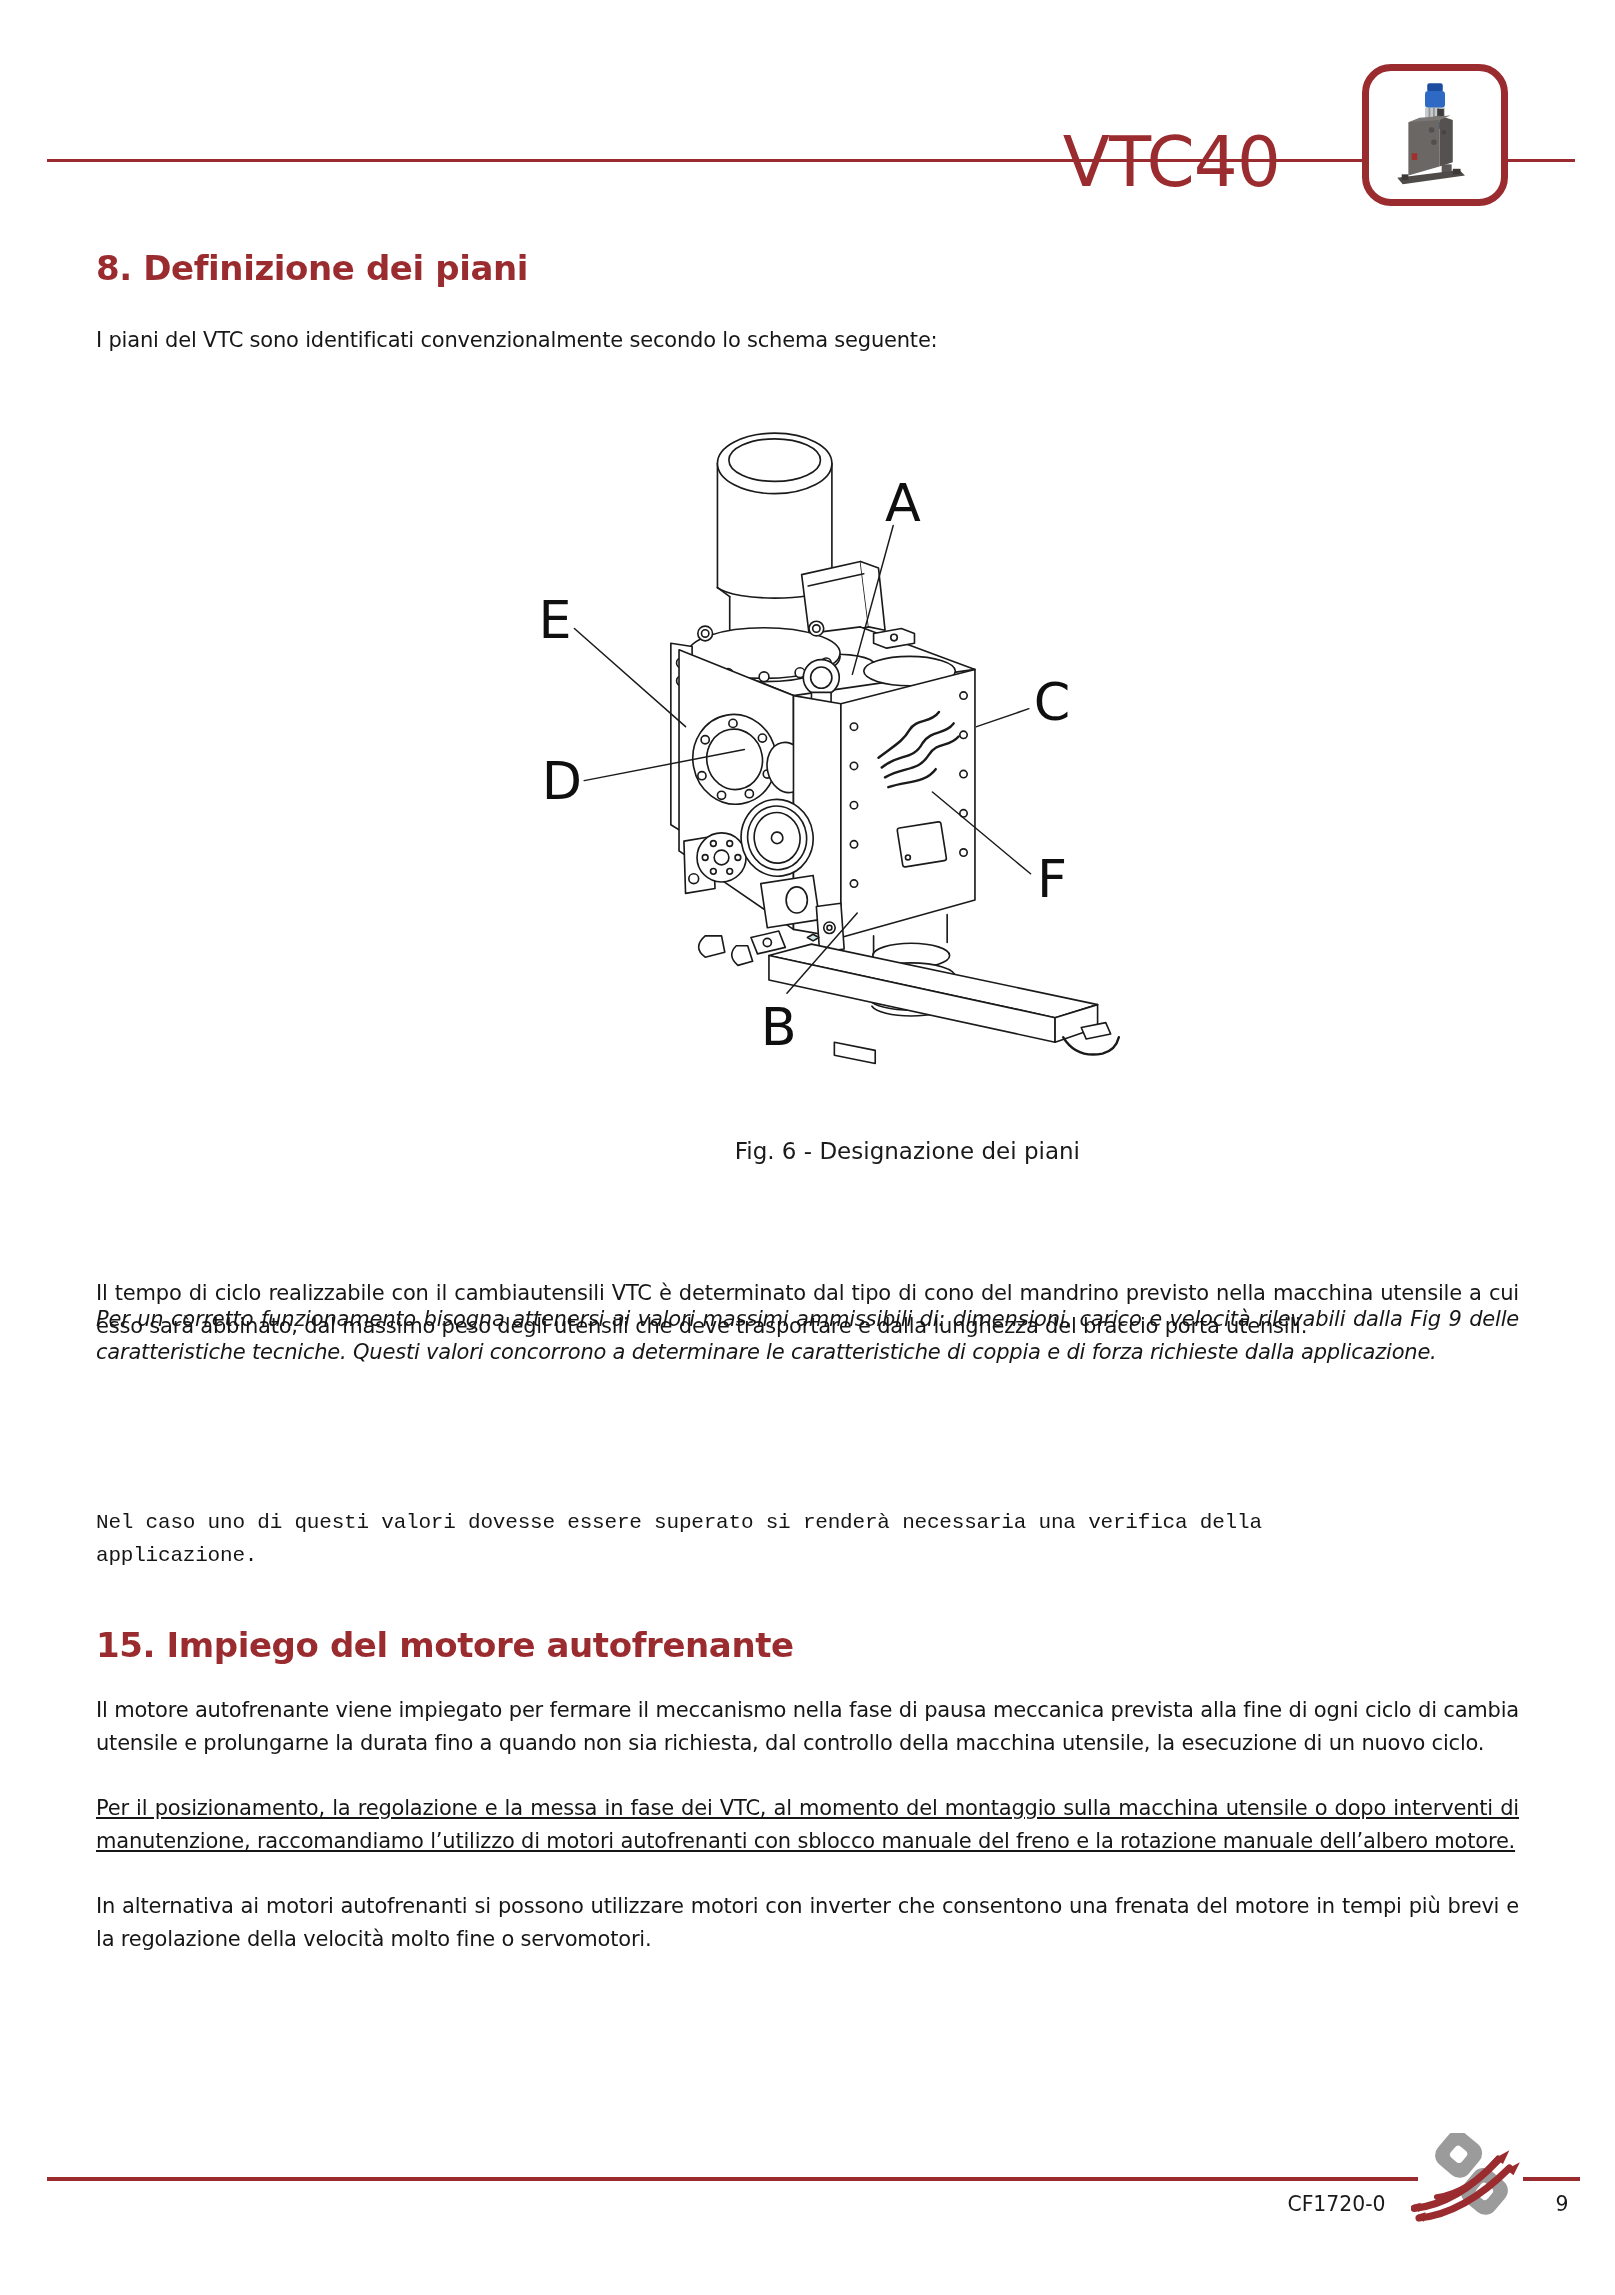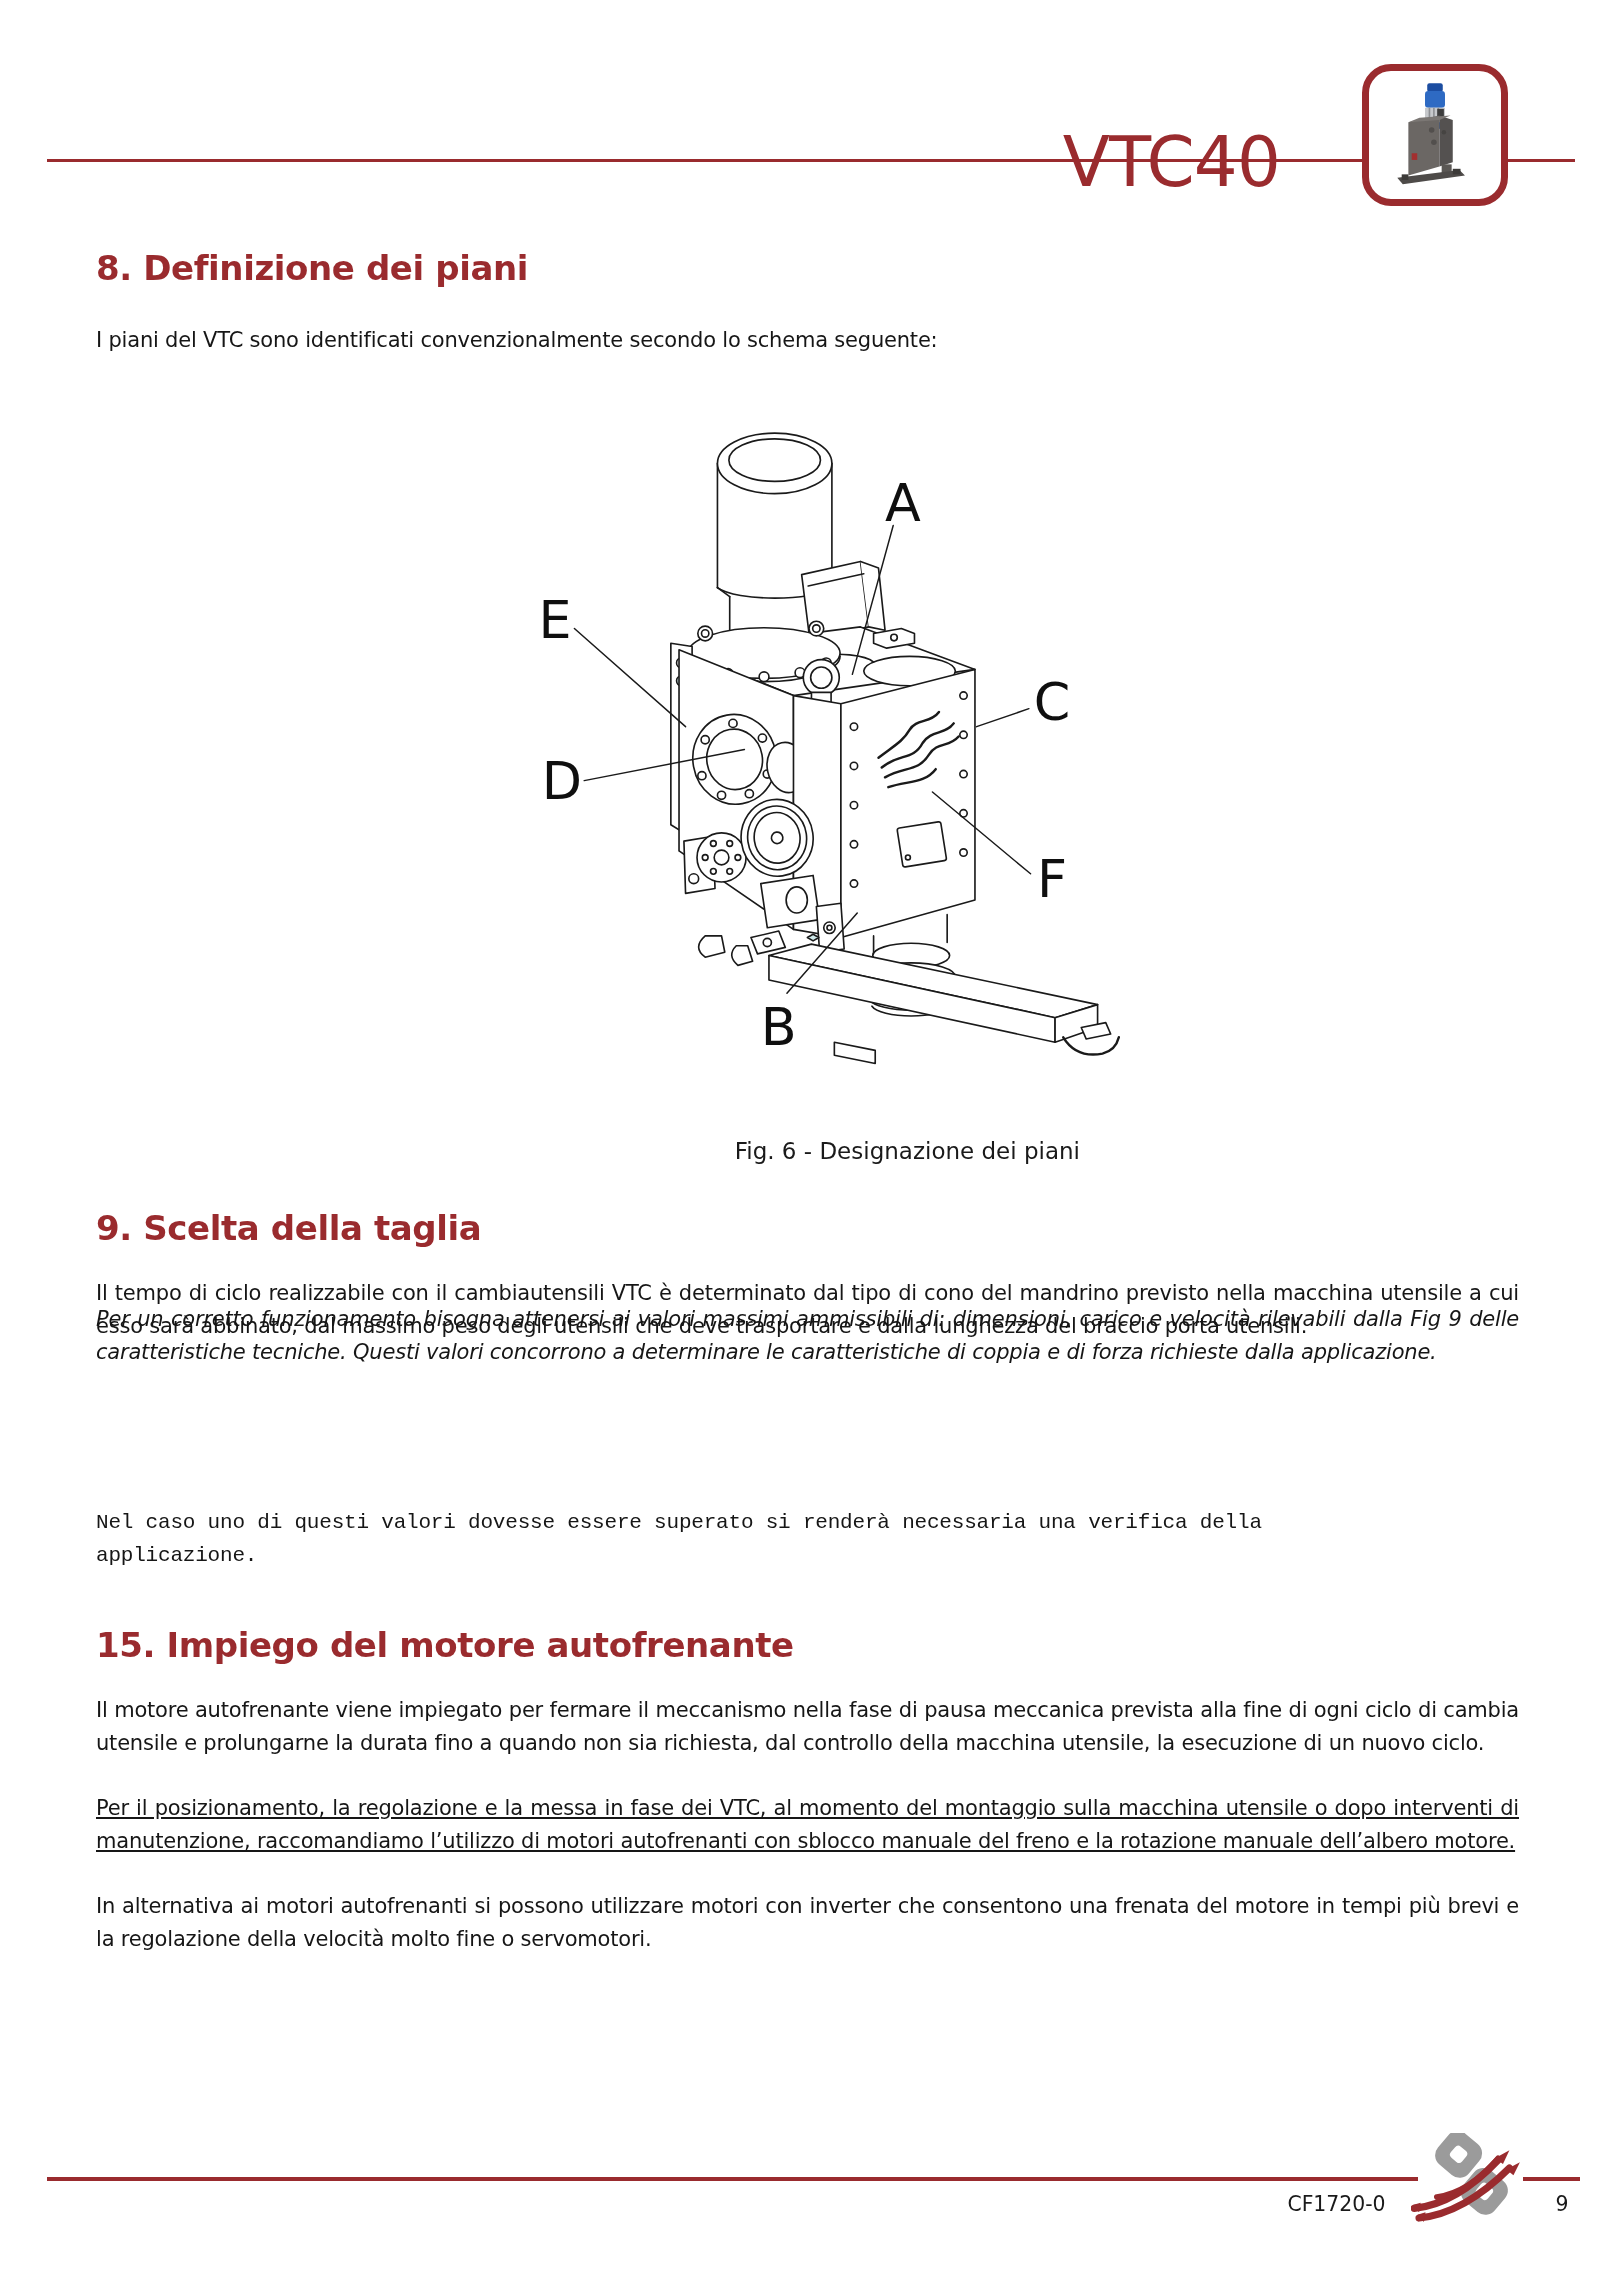--- a/index.html
+++ b/index.html
@@ -224,21 +224,20 @@
       <text class="fig-label" x="58" y="312">E</text>
       <text class="fig-label" x="664" y="412">C</text>
       <text class="fig-label" x="62" y="508">D</text>
       <text class="fig-label" x="668" y="628">F</text>
       <text class="fig-label" x="330" y="810">B</text>
     </svg>
   </div>
 
   <div class="fig-caption">Fig. 6 - Designazione dei piani</div>
 
-  <h1 class="sec-title" style="top:1186px;">9. Scelta della taglia</h1>
   <p class="body-p" style="top:1256px;">Il tempo di ciclo realizzabile con il cambiautensili VTC è determinato dal tipo di cono del mandrino previsto nella macchina utensile a cui esso sarà abbinato, dal massimo peso degli utensili che deve trasportare e dalla lunghezza del braccio porta utensili.</p>
   <p class="body-p" style="top:1282px;font-style:italic;">Per un corretto funzionamento bisogna attenersi ai valori massimi ammissibili di: dimensioni, carico e velocità rilevabili dalla Fig 9 delle caratteristiche tecniche. Questi valori concorrono a determinare le caratteristiche di coppia e di forza richieste dalla applicazione.</p>
   <p class="body-p no-just" style="top:1485px;font-family:Liberation Mono, monospace;">Nel caso uno di questi valori dovesse essere superato si renderà necessaria una verifica della applicazione.</p>
 
   <h1 class="sec-title" style="top:1603px;">15. Impiego del motore autofrenante</h1>
   <p class="body-p" style="top:1673px;">Il motore autofrenante viene impiegato per fermare il meccanismo nella fase di pausa meccanica prevista alla fine di ogni ciclo di cambia utensile e prolungarne la durata fino a quando non sia richiesta, dal controllo della macchina utensile, la esecuzione di un nuovo ciclo.</p>
   <p class="body-p" style="top:1771px;text-decoration:underline;">Per il posizionamento, la regolazione e la messa in fase dei VTC, al momento del montaggio sulla macchina utensile o dopo interventi di manutenzione, raccomandiamo l’utilizzo di motori autofrenanti con sblocco manuale del freno e la rotazione manuale dell’albero motore.</p>
   <p class="body-p" style="top:1869px;">In alternativa ai motori autofrenanti si possono utilizzare motori con inverter che consentono una frenata del motore in tempi più brevi e la regolazione della velocità molto fine o servomotori.</p>
 
   <div class="rule" style="left:47px;top:2177px;width:1371px;height:4.1px;"></div>

